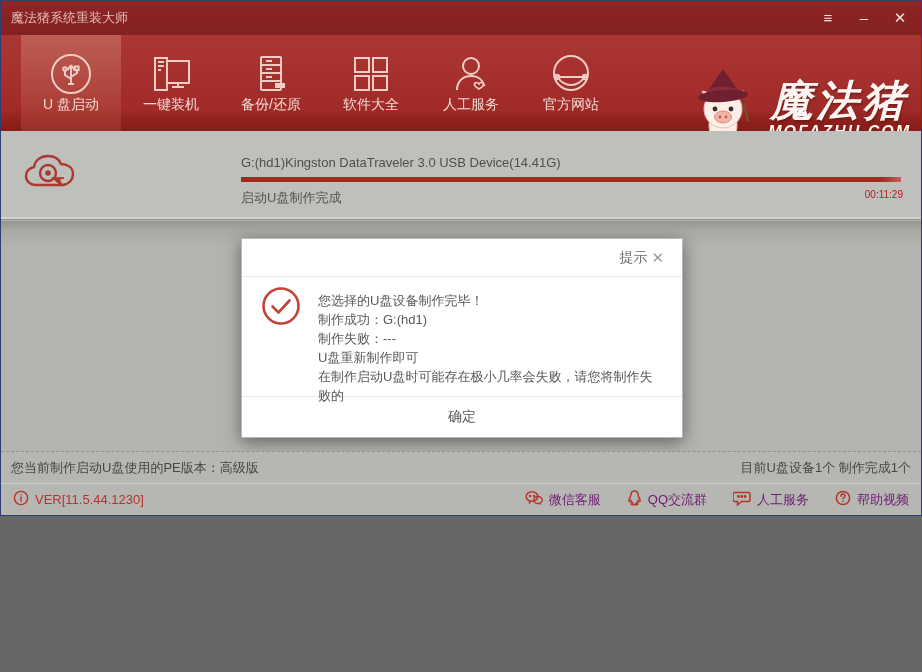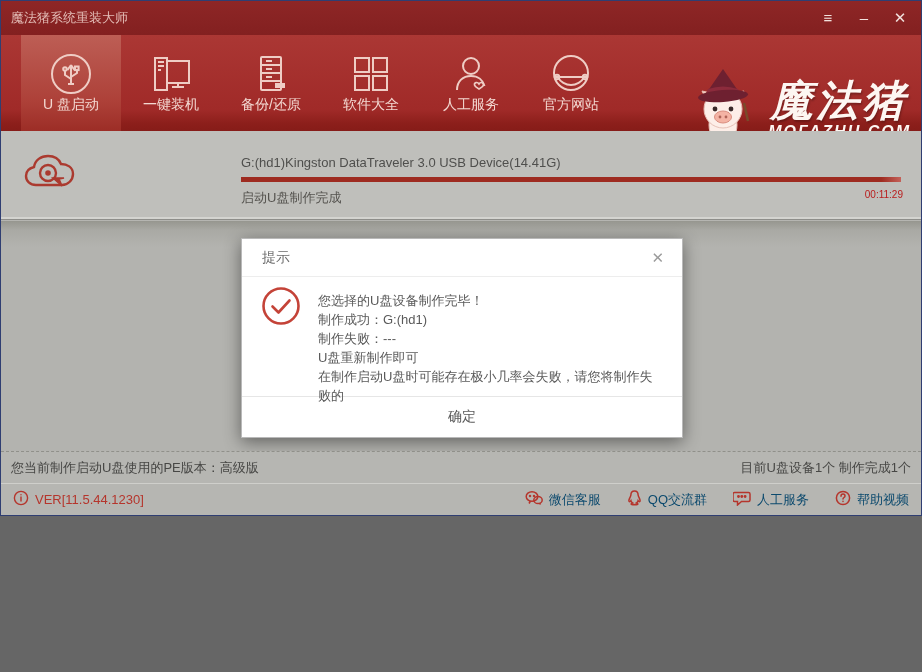--- a/index.html
+++ b/index.html
@@ -48,41 +48,41 @@
 
   
   .main{ position:absolute; top:220px; left:0; right:0; bottom:64px;
          background:linear-gradient(180deg,#96968f 0,#a9a9a4 9px,#b3b3af 26px,#b3b3af 100%); }
 
   
   .dialog{ position:absolute; left:240px; top:237px; width:442px; height:200px; background:#fff;
            border:1px solid #b9b9b9; box-shadow:0 4px 16px rgba(0,0,0,.45); }
   .dialog-header{ height:38px; border-bottom:1px solid #ededed; display:flex; align-items:center;
                   padding:0 14px 0 20px; }
-  .dialog-title{ font-size:14px; color:#6b6b6b; flex:1; }
+  .dialog-title{ font-size:14px; color:#6b6b6b; flex:1;text-align:right; }
   .dialog-close{ font-size:15px; color:#9b9b9b; cursor:pointer; padding:2px 4px; }
   .dialog-body{ position:relative; height:119px; padding:14px 20px 0 76px; }
   .check-wrap{ position:absolute; left:18px; top:8px; }
   .dialog-line{ font-size:13px; color:#5a5a5a; line-height:19px; }
   .dialog-footer{ height:41px; border-top:1px solid #e6e6e6; display:flex; align-items:center; justify-content:center; }
   .ok-button{ font-size:14px; color:#5a5a5a; padding:6px 40px; cursor:pointer; }
 
   
   .statusbar{ position:absolute; left:0; right:0; bottom:32px; height:32px; background:#b6b6b2;
               border-top:1px dashed #90908a; display:flex; align-items:center;
               justify-content:space-between; padding:0 10px; }
   .statusbar .stext{ font-size:13px; color:#474745; }
 
   
   .bottombar{ position:absolute; left:0; right:0; bottom:0; height:32px; background:#b6b6b2;
               border-top:1px solid #cfcfcb; display:flex; align-items:center;
               justify-content:space-between; padding:0 12px; }
   .version{ display:flex; align-items:center; gap:6px; color:#b5352c; font-size:13px; }
   .footer-links{ display:flex; align-items:center; gap:26px; }
-  .flink{ display:flex; align-items:center; gap:6px; color:#0c4a6e; font-size:13px; cursor:pointer; }
+  .flink{ display:flex; align-items:center; gap:6px; color:#701a75; font-size:13px; cursor:pointer; }
   .flink svg{ stroke:#b5352c; fill:none; stroke-width:1.5; }
 </style>
 </head>
 <body>
 
 <div class="window">
 
   <div class="titlebar">
     <span class="title">魔法猪系统重装大师</span>
     <div class="win-controls">

